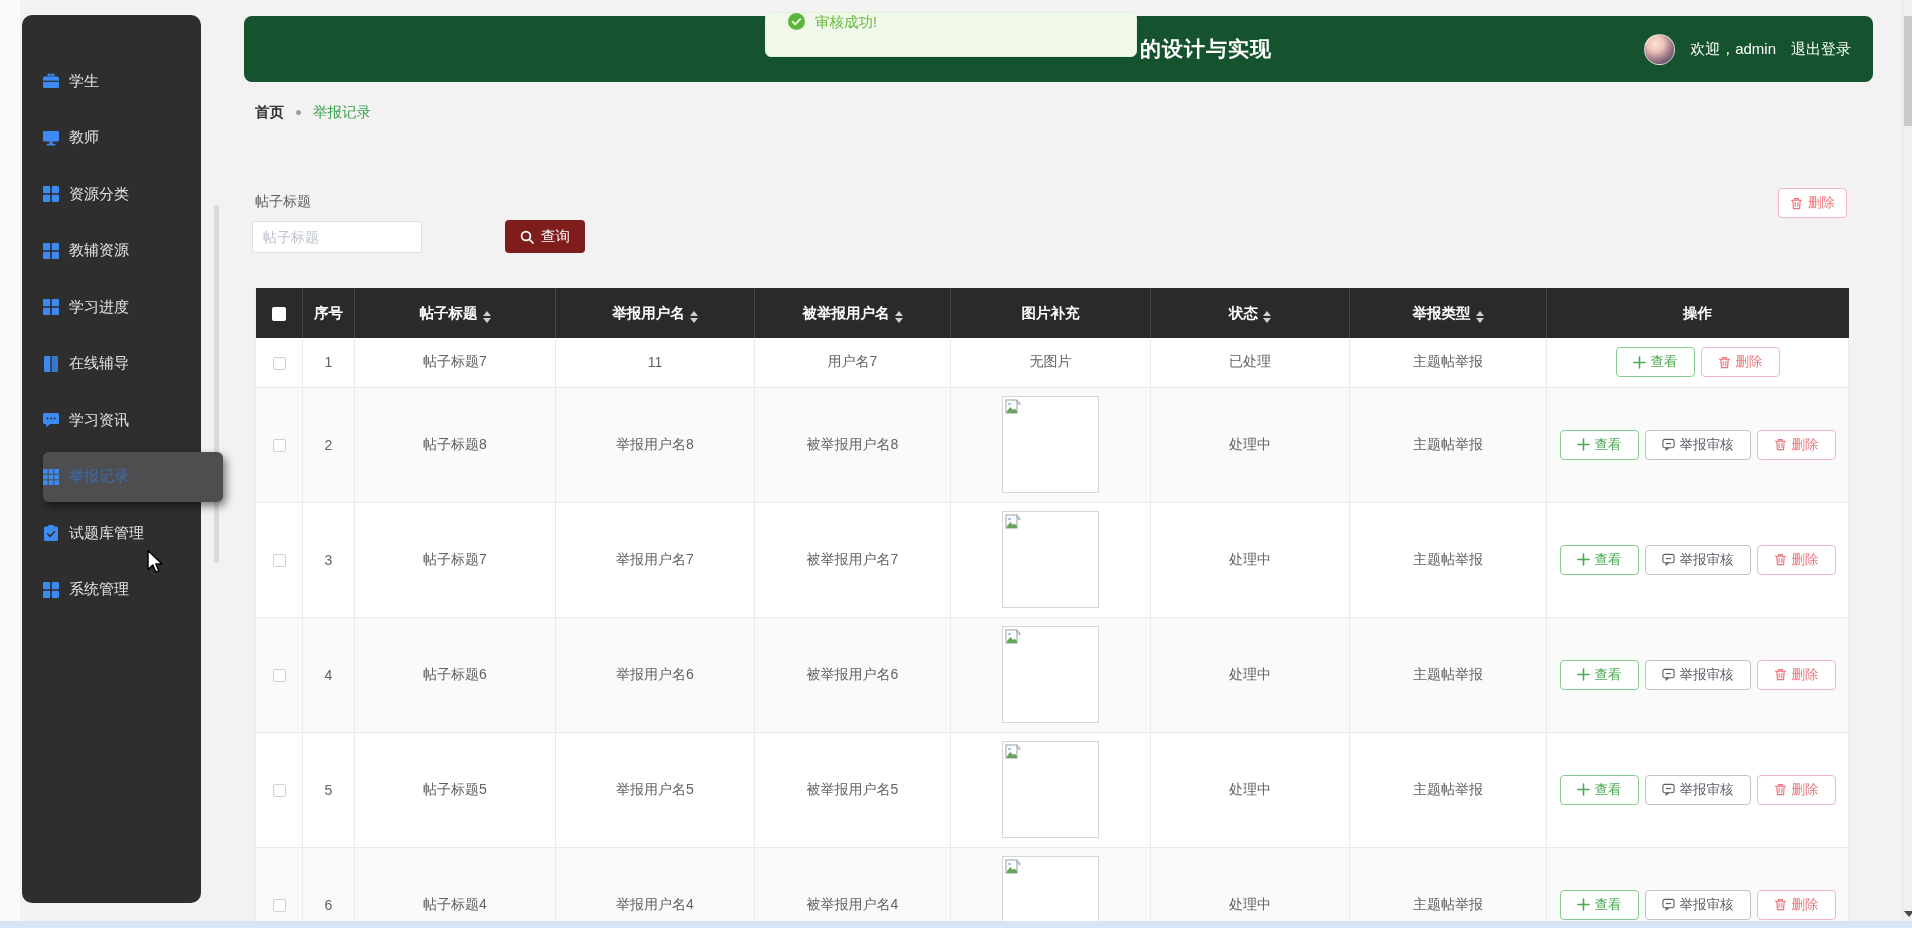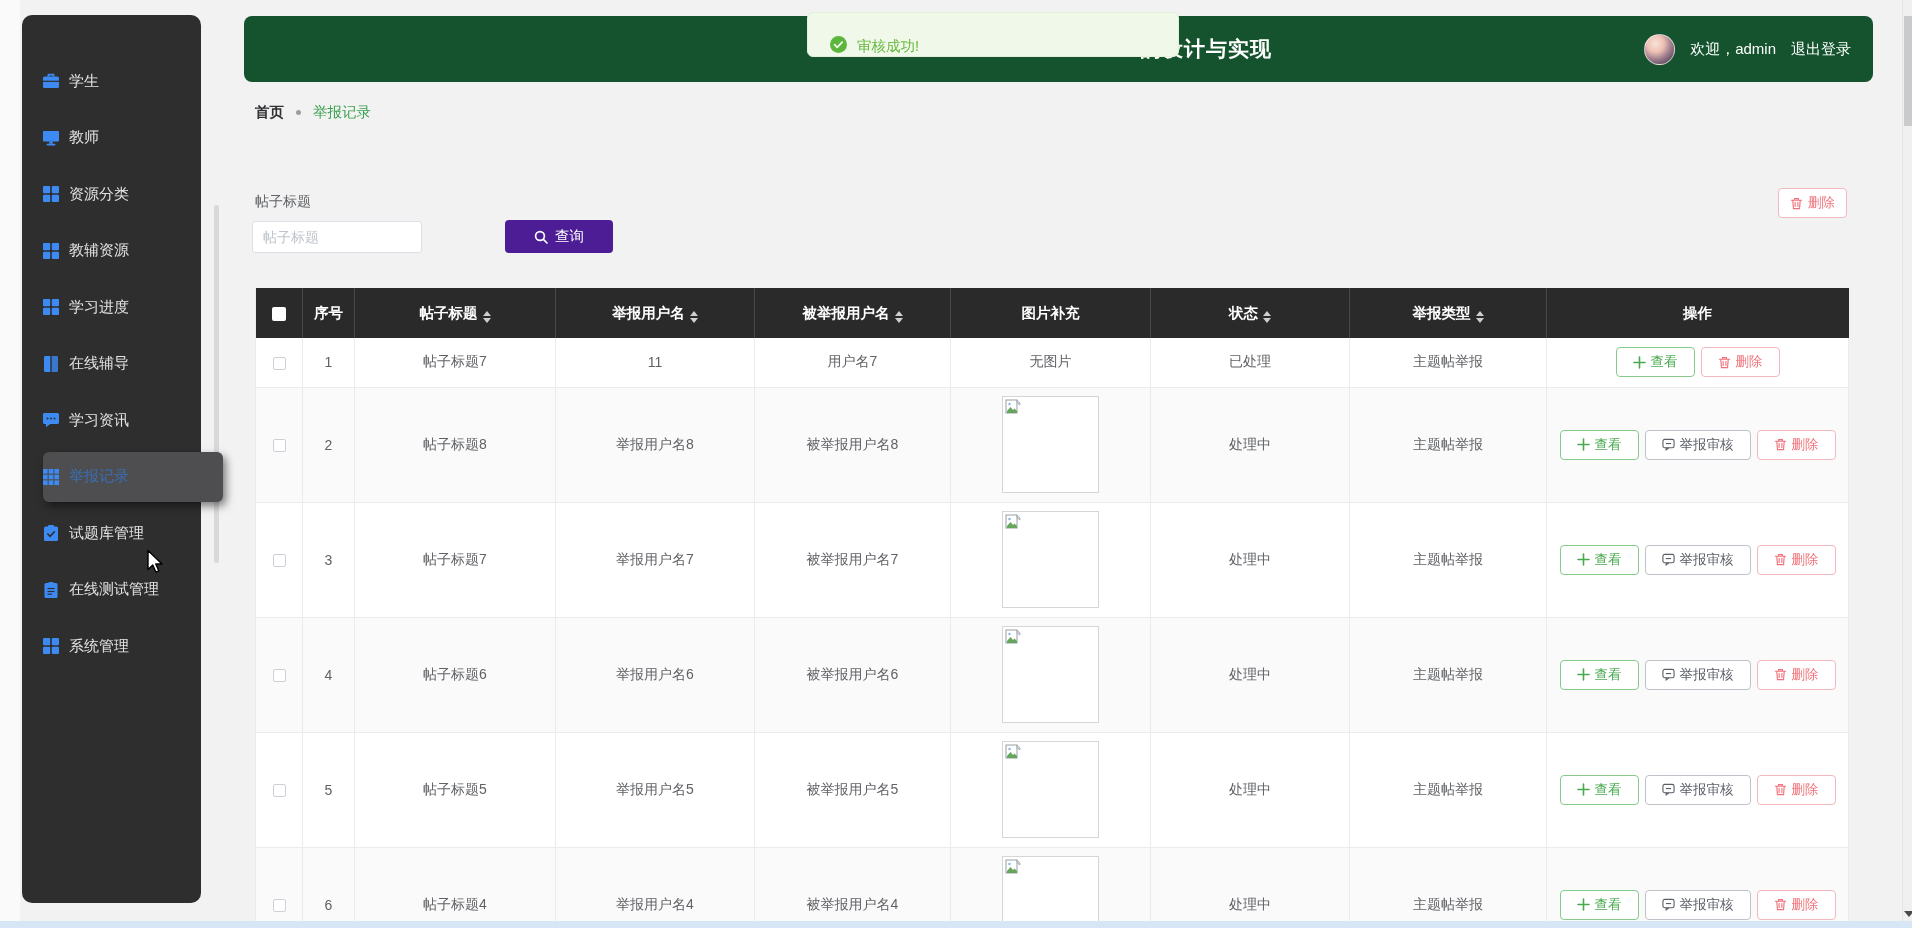--- a/index.html
+++ b/index.html
@@ -28,39 +28,39 @@
     color:#fff; font-size:21px; font-weight:600; letter-spacing:1px; white-space:nowrap; }
   #user-area { position:absolute; right:22px; top:0; height:100%; display:flex;
     align-items:center; gap:15px; color:#fff; font-size:15px;text-align:right; }
   #avatar { width:31px; height:31px; border-radius:50%;
     background:radial-gradient(circle at 36% 30%, #f8e3da 0%, #eec2b4 30%, #a58290 55%, #5f4f63 80%, #403747 100%);
     border:1px solid rgba(255,255,255,.6); }
   #logout { cursor:pointer; }
 
   
   #toast { left:765px; top:12px; width:372px; height:45px; background:#f0f8ea;
-    border:1px solid #e2f1d7; border-radius:6px; display:flex; align-items:flex-end;
-    padding-left:22px; gap:10px; position:absolute; z-index:6; color:#67b83d; font-size:14.5px;margin-left:42px; }
+    border:1px solid #e2f1d7; border-radius:6px; display:flex; align-items:flex-start;
+    padding-left:22px; gap:10px; position:absolute; z-index:6; color:#67b83d; font-size:14.5px; }
   #toast svg { width:17px; height:17px; }
 
   
   #breadcrumb { left:255px; top:103px; position:absolute; display:flex; align-items:center;
     font-size:14.5px; }
   #bc-home { color:#303133; font-weight:bold; cursor:pointer; }
   #bc-dot { width:5px; height:5px; border-radius:50%; background:#9b9ea6; margin:0 12px; }
   #bc-current { color:#3ba14f; }
 
   
   #filter-label { left:255px; top:193px; position:absolute; color:#5f6266; font-size:14px; }
   #filter-input { left:252px; top:221px; width:170px; height:32px; position:absolute;
     border:1px solid #dcdfe6; border-radius:3px; background:#fff; padding:0 10px;
     font-size:14px; color:#333; outline:none; font-family:inherit; }
   #filter-input::placeholder { color:#bfc4cc; }
-  #search-btn { left:505px; top:220px; height:33px; position:absolute; background:#4c1d95;
-    color:#fff; border:none; border-radius:4px; padding:0 29px; font-size:14.5px;
+  #search-btn { left:505px; top:220px; height:33px; position:absolute; background:#7f1d1d;
+    color:#fff; border:none; border-radius:4px; padding:0 15px; font-size:14.5px;
     display:flex; align-items:center; gap:7px; cursor:pointer; font-family:inherit; }
   #bulk-delete-btn { left:1778px; top:188px; height:30px; position:absolute; background:#fff;
     color:#ef7078; border:1px solid #f3b8bd; border-radius:4px; padding:0 11px;
     font-size:13.5px; display:flex; align-items:center; gap:5px; cursor:pointer; font-family:inherit; }
 
   
   #report-table { left:255px; top:288px; position:absolute; border-collapse:collapse;
     table-layout:fixed; background:#fff; border-left:1px solid #ebebee; }
   #report-table th { background:#2a2a2b; color:#fff; font-size:14.5px; font-weight:bold;
     height:50px; border-right:1px solid #48484a; text-align:center; }
@@ -202,34 +202,20 @@
     </div>
     <div class="side-item">
       <span class="icon">
         <svg viewBox="0 0 18 18">
           <rect x="2" y="2.5" width="14" height="14.5" rx="1.5" fill="#3d8bf2"></rect>
           <rect x="6" y="1" width="6" height="3" rx="1" fill="#3d8bf2"></rect>
           <path d="M5.8 10l2.3 2.3 4.3-4.5" fill="none" stroke="#2e2e2f" stroke-width="1.6" stroke-linecap="round"></path>
         </svg>
       </span>
       <span class="lbl">试题库管理</span>
-    </div>
-    <div class="side-item">
-      <span class="icon">
-        <svg viewBox="0 0 18 18">
-          <rect x="2.5" y="2" width="13" height="15" rx="1.5" fill="#3d8bf2"></rect>
-          <rect x="6.5" y="1" width="5" height="2.6" rx=".8" fill="#3d8bf2"></rect>
-          <g stroke="#2e2e2f" stroke-width="1.2">
-            <line x1="5.5" y1="7.5" x2="12.5" y2="7.5"></line>
-            <line x1="5.5" y1="10.5" x2="12.5" y2="10.5"></line>
-            <line x1="5.5" y1="13.2" x2="10" y2="13.2"></line>
-          </g>
-        </svg>
-      </span>
-      <span class="lbl">在线测试管理</span>
     </div>
     <div class="side-item">
       <span class="icon">
         <svg viewBox="0 0 18 18">
           <rect x="1" y="1" width="7.2" height="7.2" rx="1" fill="#3d8bf2"></rect>
           <rect x="9.8" y="1" width="7.2" height="7.2" rx="1" fill="#3d8bf2"></rect>
           <rect x="1" y="9.8" width="7.2" height="7.2" rx="1" fill="#3d8bf2"></rect>
           <rect x="9.8" y="9.8" width="7.2" height="7.2" rx="1" fill="#3d8bf2"></rect>
         </svg>
       </span>

